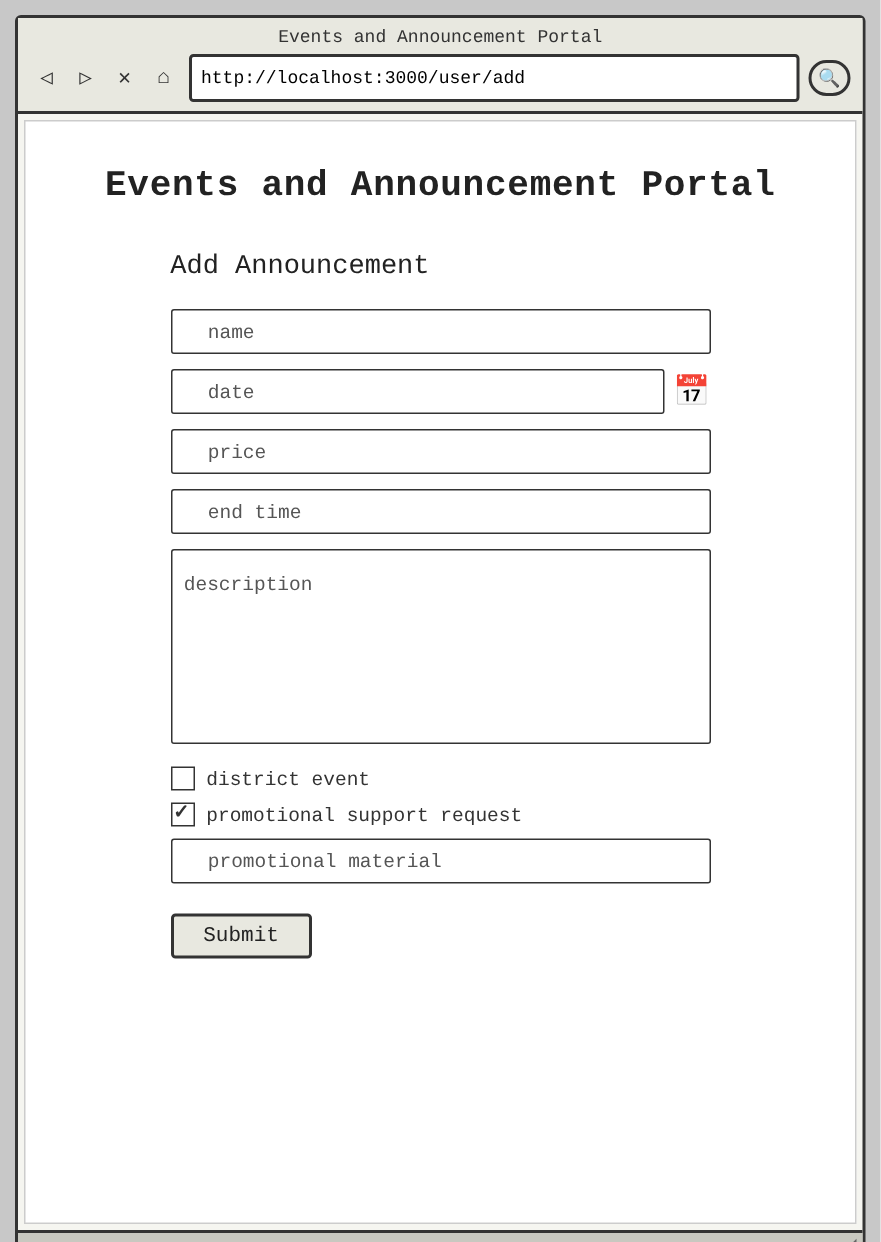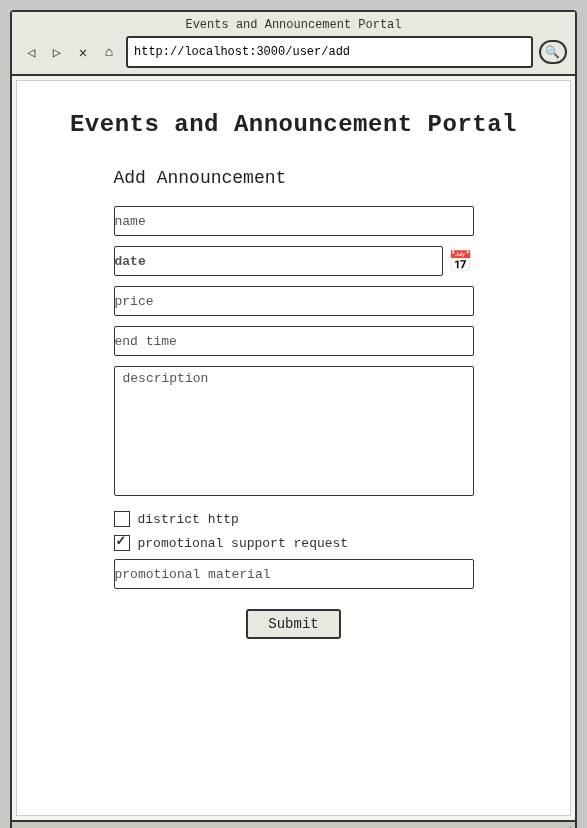--- a/index.html
+++ b/index.html
@@ -123,55 +123,54 @@
     .form-group {
       margin-bottom: 10px;
       position: relative;
     }
 
     .form-input {
       width: 100%;
       height: 30px;
       border: 1.5px solid #333;
       border-radius: 2px;
-      padding: 4px 0;
+      padding: 4px 24px;
       font-family: 'Courier New', Courier, monospace;
       font-size: 13px;
       background: white;
       color: #333;
     }
 
     .form-input::placeholder {
       color: #555;
     }
 
     .date-wrapper {
       display: flex;
       align-items: center;
       gap: 6px;
     }
 
     .date-wrapper .form-input {
       flex: 1;
-      font-weight: bold;
     }
 
     .calendar-icon {
       font-size: 20px;
       cursor: pointer;
       color: #333;
       flex-shrink: 0;
     }
 
     .form-textarea {
       width: 100%;
       height: 130px;
       border: 1.5px solid #333;
       border-radius: 2px;
-      padding: 4px 8px;
+      padding: 15px 8px;
       font-family: 'Courier New', Courier, monospace;
       font-size: 13px;
       background: white;
       color: #333;
       resize: none;
     }
 
     .form-textarea::placeholder {
       color: #555;
     }
@@ -208,21 +207,21 @@
     .checkbox-label {
       font-family: 'Courier New', Courier, monospace;
       font-size: 13px;
       color: #333;
     }
 
     .button-row {
       display: flex;
       gap: 8px;
       margin-top: 20px;
-      justify-content: center;
+      justify-content: flex-start;
     }
 
     .btn {
       padding: 5px 20px;
       border: 2px solid #333;
       border-radius: 3px;
       background: #e8e8e0;
       font-family: 'Courier New', Courier, monospace;
       font-size: 14px;
       cursor: pointer;
@@ -287,21 +286,21 @@
       <div class="form-group">
         <input class="form-input" type="text" placeholder="end time" style="">
       </div>
 
       <div class="form-group">
         <textarea class="form-textarea" placeholder="description" style=""></textarea>
       </div>
 
       <div class="checkbox-group">
         <input type="checkbox" style="">
-        <span class="checkbox-label">district http</span>
+        <span class="checkbox-label">district event</span>
       </div>
 
       <div class="checkbox-group">
         <input type="checkbox" checked="" style="">
         <span class="checkbox-label">promotional support request</span>
       </div>
 
       <div class="form-group">
         <input class="form-input" type="text" placeholder="promotional material" style="">
       </div>

